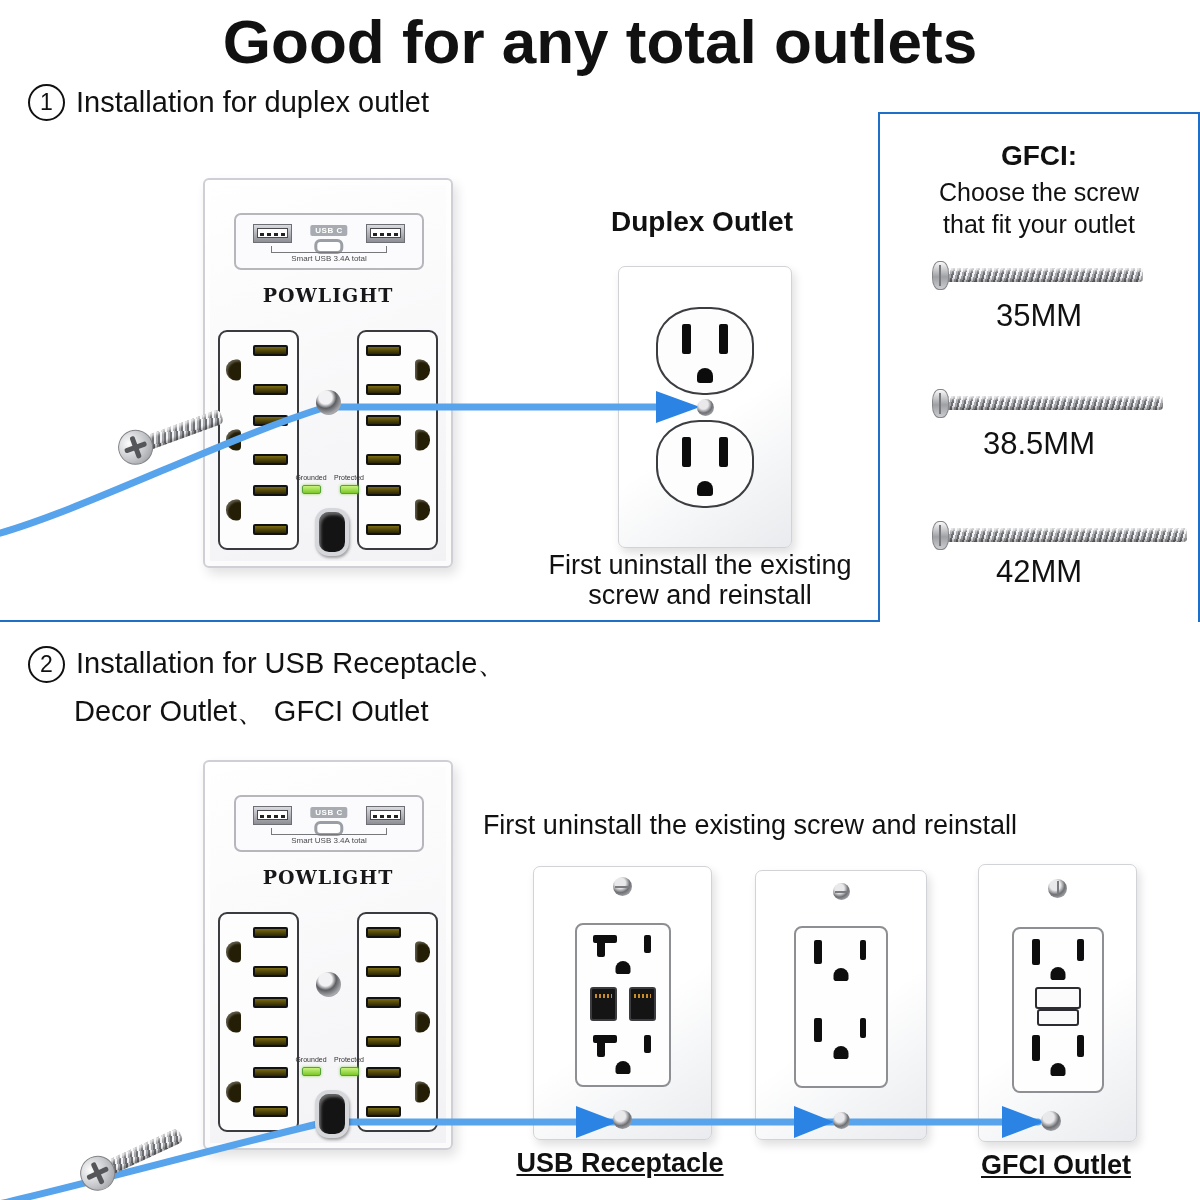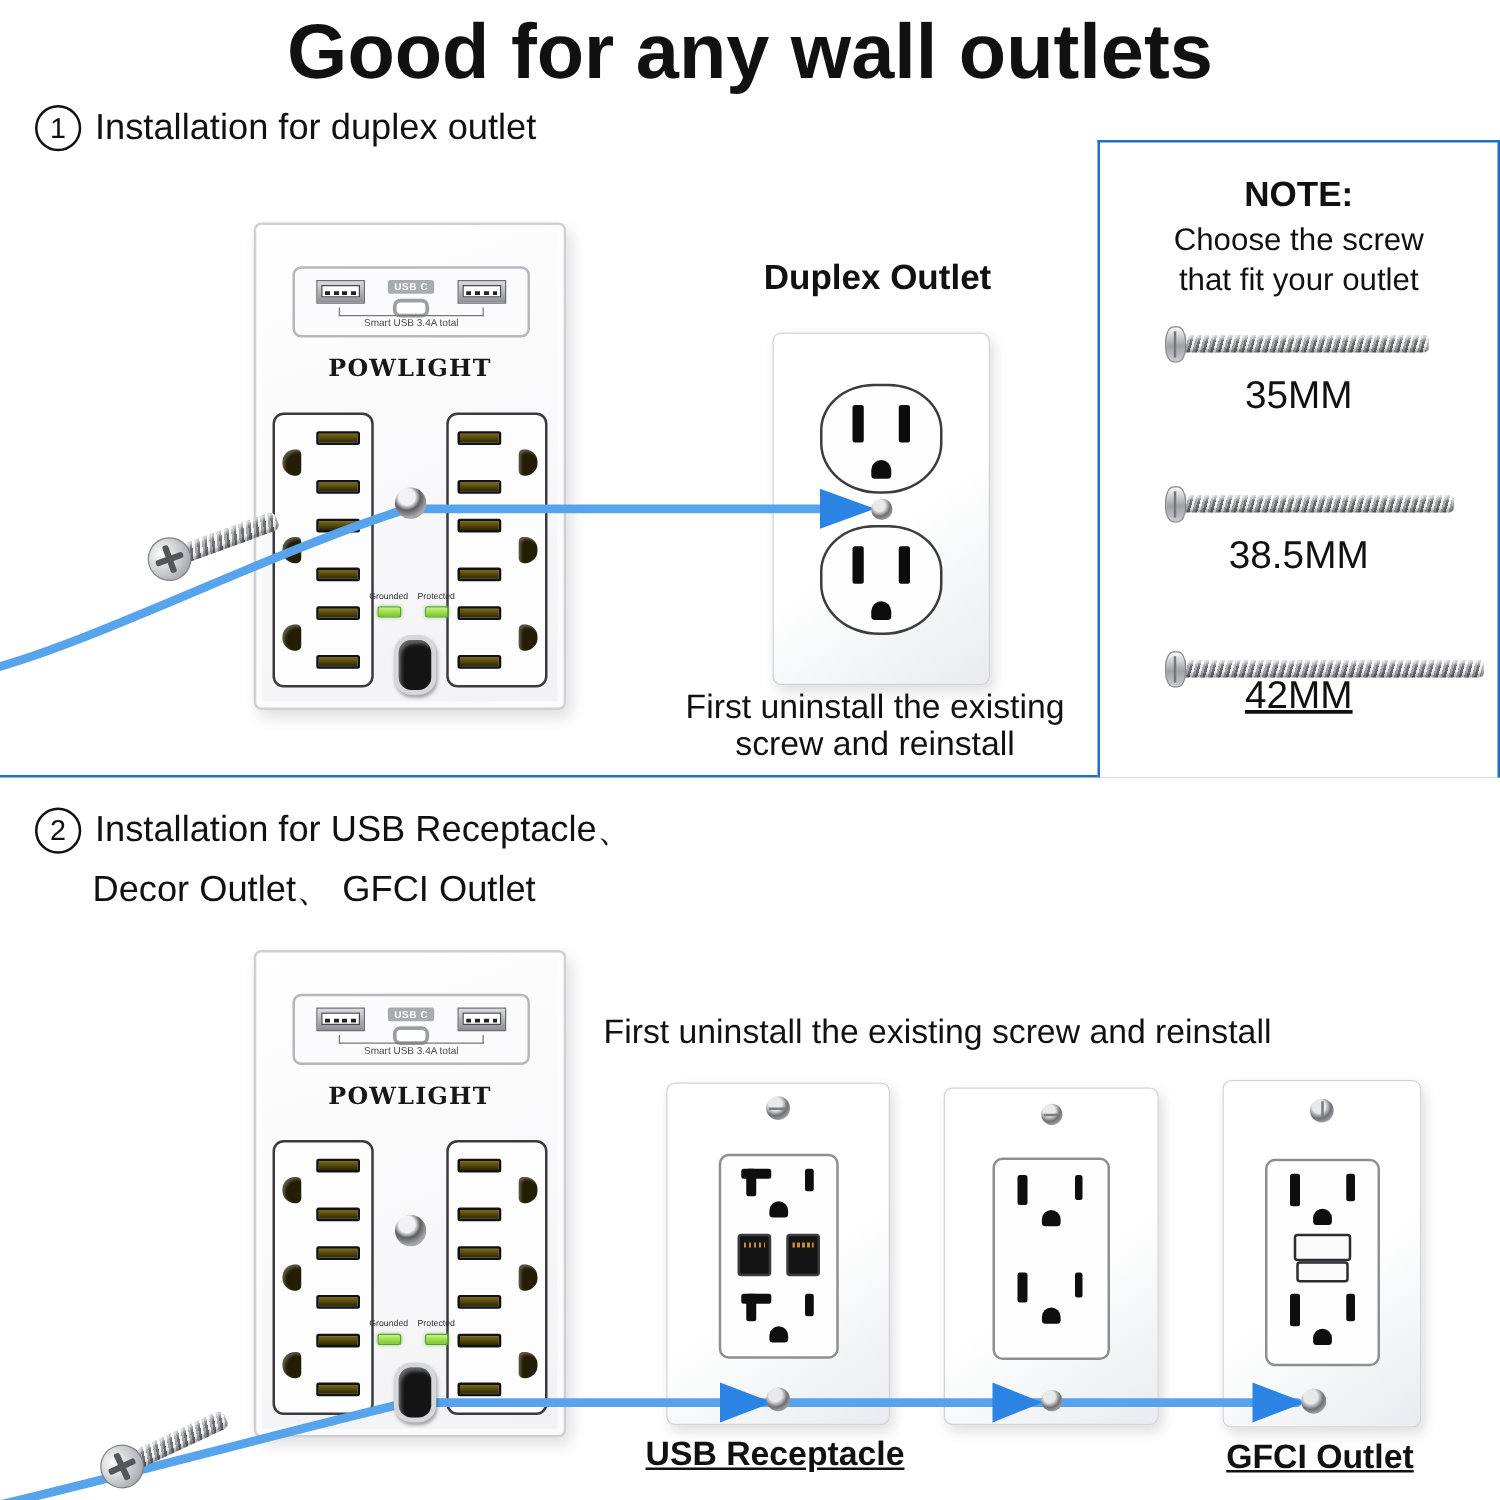--- a/index.html
+++ b/index.html
@@ -135,50 +135,50 @@
   .outlet-title{position:absolute;font-size:28px;font-weight:bold;text-align:center;}
 
   
   .overlay{position:absolute;left:0;top:0;z-index:50;pointer-events:none;}
 </style>
 </head>
 <body>
 
 <div class="canvas">
 
-  <div class="main-title">Good for any wall outlets</div>
+  <div class="main-title">Good for any total outlets</div>
 
   <div class="sec-heading" style="left:28px;top:84px;">
     <span class="num-circle">1</span>
     <span>Installation for duplex outlet</span>
   </div>
 
   <div class="divider"></div>
   <div class="note-box">
-    <div class="note-title">NOTE:</div>
+    <div class="note-title">GFCI:</div>
     <div class="note-line" style="top:64px;">Choose the screw</div>
     <div class="note-line" style="top:96px;">that fit your outlet</div>
 
     <div class="mscrew" style="left:52px;top:146px;">
       <div class="ms-head"></div>
         <div class="ms-shaft" style="width:196px;"></div>
     </div>
     <div class="mm-label" style="top:184px;">35MM</div>
 
     <div class="mscrew" style="left:52px;top:274px;">
       <div class="ms-head"></div>
         <div class="ms-shaft" style="width:216px;"></div>
     </div>
     <div class="mm-label" style="top:312px;">38.5MM</div>
 
     <div class="mscrew" style="left:52px;top:406px;">
       <div class="ms-head"></div>
         <div class="ms-shaft" style="width:240px;"></div>
     </div>
-    <div class="mm-label" style="top:424px;text-decoration:underline;">42MM</div>
+    <div class="mm-label" style="top:440px;">42MM</div>
   </div>
 
   <div class="device" style="left:203px;top:178px;">
     <div class="usb-panel">
       <div class="usb-a left">
           <div class="usb-a-inner"></div>
         </div>
       <div class="usb-c">
         <div class="usb-c-label">USB C</div>
         <div class="usb-c-port"></div>

